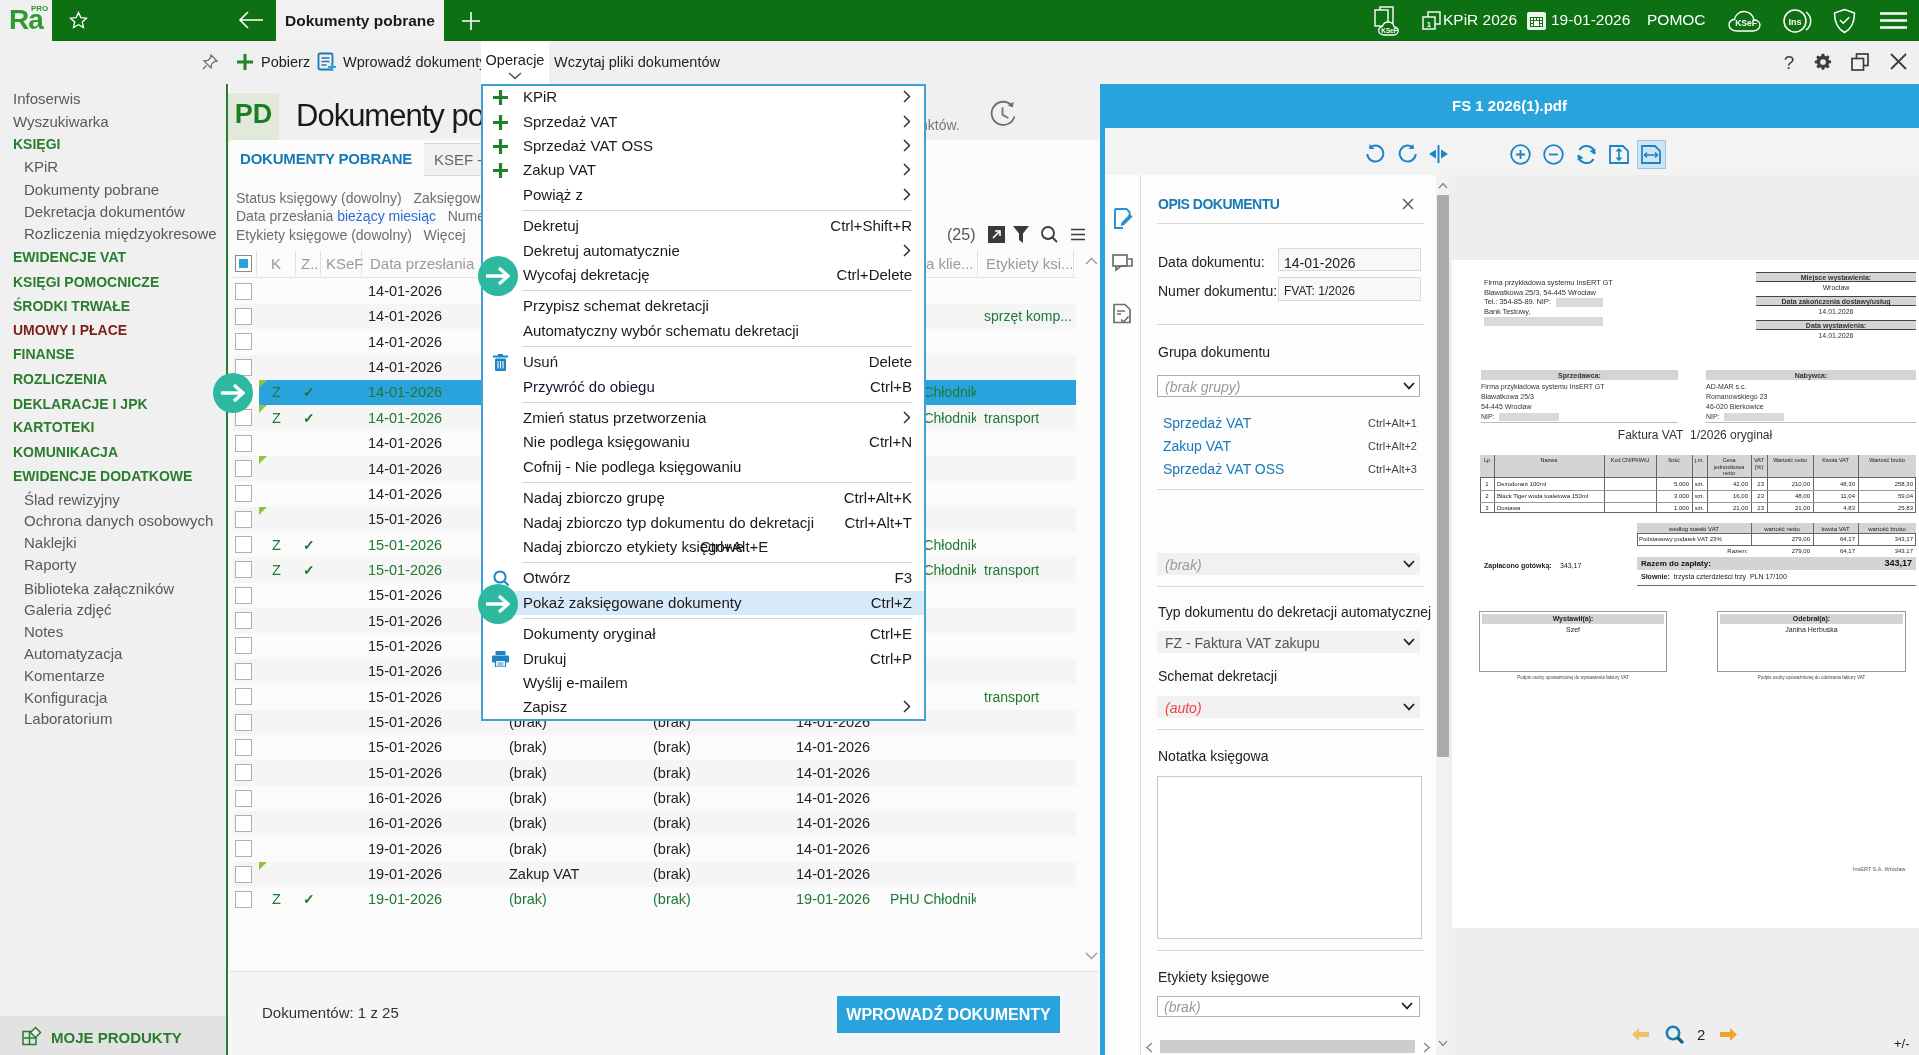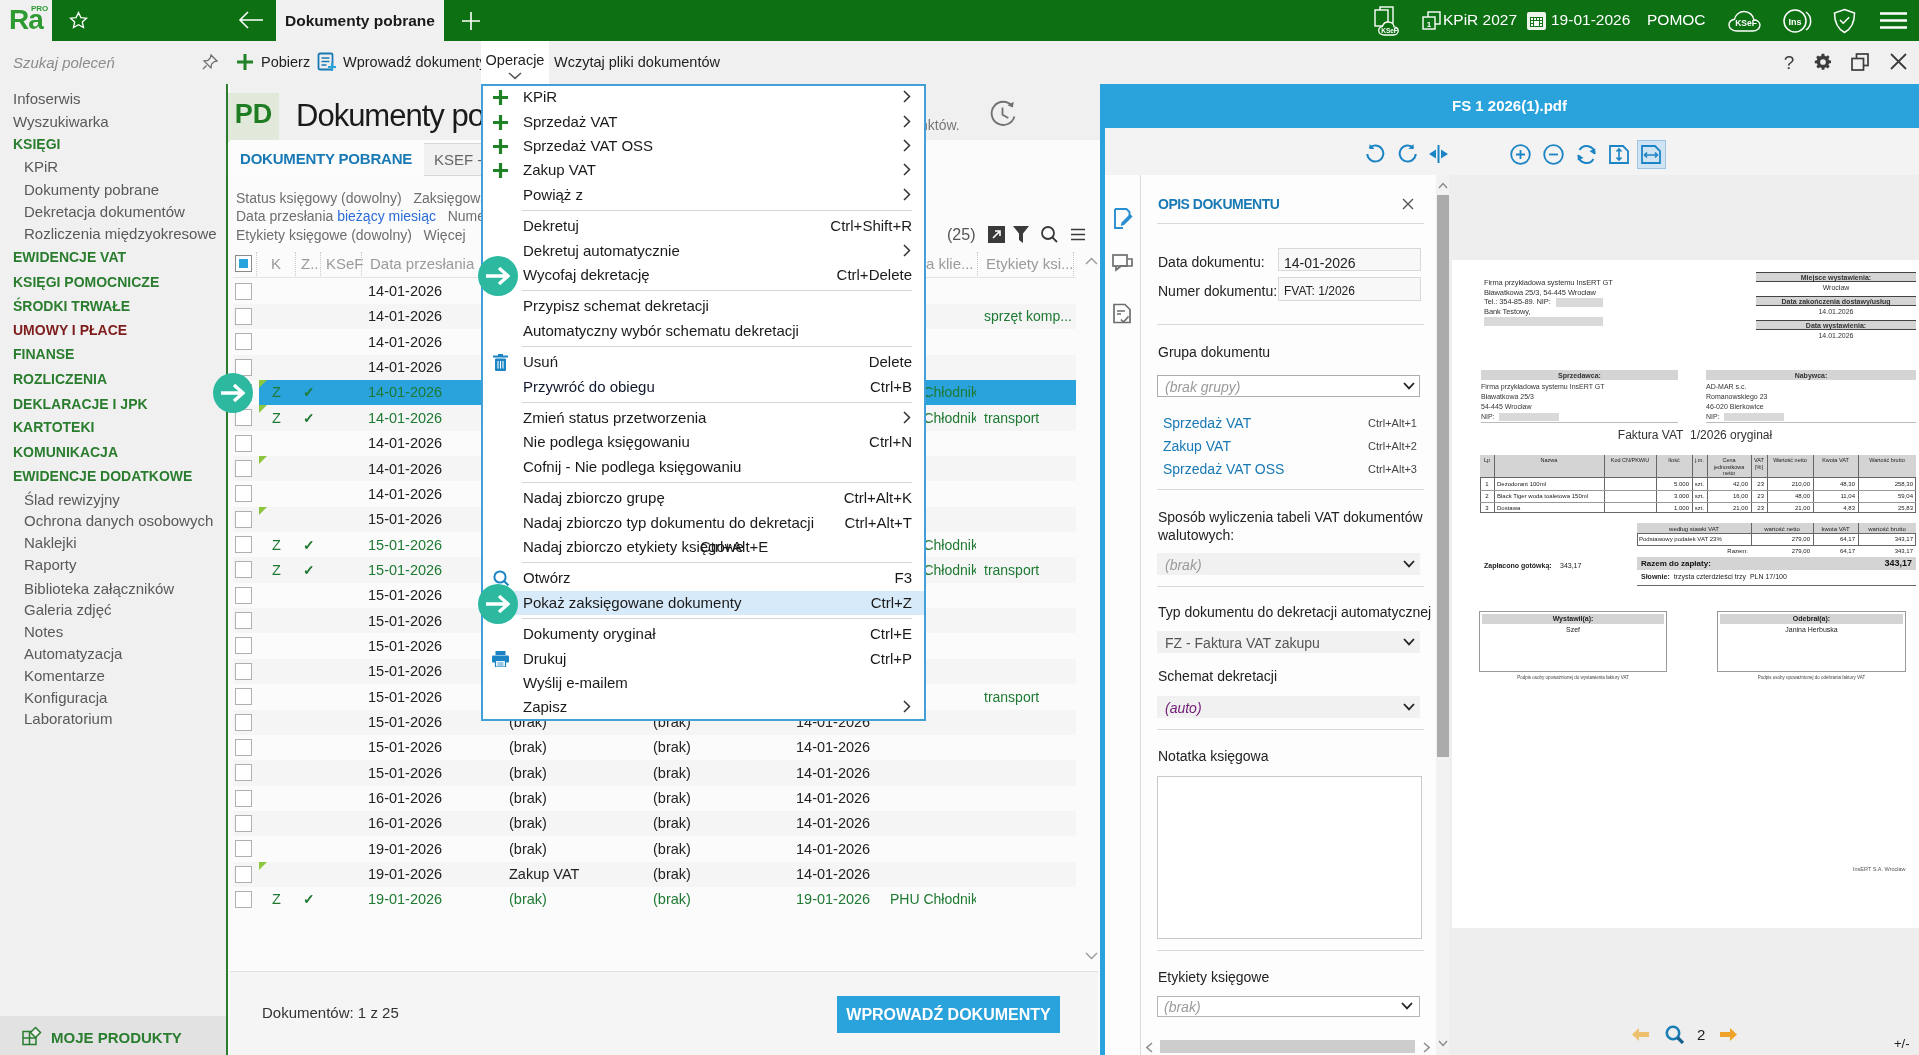--- a/index.html
+++ b/index.html
@@ -29,21 +29,21 @@
 <rect x="13" y="1" width="13" height="16" fill="none" stroke="#fff" stroke-width="1.4"></rect>
 <rect x="8" y="4" width="13" height="16" fill="#0d7013" stroke="#fff" stroke-width="1.4"></rect>
 <path d="M17.5 29c-3.2 0-5.8-1.9-5.8-4.4 0-2 1.6-3.7 3.8-4.2.6-2.5 2.9-4.4 5.7-4.4 3 0 5.6 2.1 5.9 4.8 2.1.2 4.1 1.8 4.1 4 0 2.3-2.1 4.2-4.7 4.2z" fill="#0d7013" stroke="#fff" stroke-width="1.3"></path>
 <text x="22.5" y="26.5" font-size="6.5" font-weight="bold" fill="#fff" text-anchor="middle">KSeF</text>
     </svg>
 <svg class="abs" style="left:1422px;top:11px" width="20" height="20" viewBox="0 0 20 20">
 <rect x="6" y="1" width="12" height="12" fill="none" stroke="#fff" stroke-width="1.4"></rect>
 <rect x="1" y="6" width="12" height="12" fill="#0e7314" stroke="#fff" stroke-width="1.4"></rect>
 <text x="7" y="16" font-size="8" font-weight="bold" fill="#fff" text-anchor="middle">1</text>
     </svg>
-<div class="abs" style="left:1443px;top:11px;font-size:15.5px;color:#fff">KPiR 2027</div>
+<div class="abs" style="left:1443px;top:11px;font-size:15.5px;color:#fff">KPiR 2026</div>
 <svg class="abs" style="left:1526px;top:10px" width="21" height="21" viewBox="0 0 21 21">
 <rect x="1" y="2" width="19" height="18" rx="2" fill="#fff" opacity="0.92"></rect>
 <rect x="4" y="7" width="13" height="10" fill="#0e7314"></rect>
 <g fill="#fff">
         <rect x="5" y="8" width="2" height="2"></rect>
         <rect x="8" y="8" width="2" height="2"></rect>
         <rect x="11" y="8" width="2" height="2"></rect>
         <rect x="14" y="8" width="2" height="2"></rect>
         <rect x="5" y="11" width="2" height="2"></rect>
         <rect x="8" y="11" width="5" height="5"></rect>
@@ -64,21 +64,20 @@
 <text x="13" y="16.5" font-size="9" font-weight="bold" fill="#fff" text-anchor="middle">Ins</text>
     </svg>
 <svg class="abs" style="left:1832px;top:8px" width="25" height="26" viewBox="0 0 25 26">
 <path d="M12.5 1.5l10 3.5c0 9-3.5 16-10 19.5C6 21 2.5 14 2.5 5z" fill="none" stroke="#fff" stroke-width="1.5"></path>
 <path d="M8 12l3.2 3.2 6-6" fill="none" stroke="#fff" stroke-width="1.5"></path>
     </svg>
 <svg class="abs" style="left:1880px;top:12px" width="27" height="17" viewBox="0 0 27 17">
       <path d="M0 1.5h27M0 8.5h27M0 15.5h27" stroke="#fff" stroke-width="2.4"></path>
     </svg>
 <div class="abs" style="left:0;top:41px;width:1919px;height:43px;background:#f0f0f0"></div>
-<div class="abs" style="left:13px;top:41px;width:200px;height:43px;line-height:43px;font-size:15px;font-style:italic;color:#8c8c8c">Szukaj poleceń</div>
 <svg class="abs" style="left:202px;top:54px" width="16" height="16" viewBox="0 0 16 16">
 <path d="M9 1l6 6-2.6.6L9.6 10 9 14 2 7l4-0.6 2.4-2.8z" fill="none" stroke="#6e6e6e" stroke-width="1.3"></path>
       <path d="M4.5 11.5L1 15" stroke="#6e6e6e" stroke-width="1.3"></path>
     </svg>
 <svg class="abs" style="left:236px;top:53px" width="18" height="18" viewBox="0 0 18 18">
       <path d="M9 1v16M1 9h16" stroke="#208226" stroke-width="3"></path>
     </svg>
 <div class="abs" style="left:261px;top:41px;height:43px;line-height:43px;font-size:14.5px;color:#222">Pobierz</div>
 <svg class="abs" style="left:317px;top:52px" width="20" height="20" viewBox="0 0 20 20">
 <rect x="1.5" y="1.5" width="14" height="16" rx="1.5" fill="none" stroke="#1879b5" stroke-width="1.8"></rect>
@@ -379,36 +378,35 @@
 <svg class="abs" style="left:1403px;top:382px" width="12" height="8" viewBox="0 0 12 8">
       <path d="M1 1l5 5.4L11 1" fill="none" stroke="#222" stroke-width="1.8"></path>
     </svg>
 <div class="abs" style="left:1163px;top:415px;font-size:14px;color:#1879b5">Sprzedaż VAT</div>
 <div class="abs" style="left:1300px;top:417px;width:117px;text-align:right;font-size:11px;color:#444">Ctrl+Alt+1</div>
 <div class="abs" style="left:1163px;top:438px;font-size:14px;color:#1879b5">Zakup VAT</div>
 <div class="abs" style="left:1300px;top:440px;width:117px;text-align:right;font-size:11px;color:#444">Ctrl+Alt+2</div>
 <div class="abs" style="left:1163px;top:461px;font-size:14px;color:#1879b5">Sprzedaż VAT OSS</div>
 <div class="abs" style="left:1300px;top:463px;width:117px;text-align:right;font-size:11px;color:#444">Ctrl+Alt+3</div>
 <div class="abs" style="left:1157px;top:489px;width:267px;height:1px;background:#d8d8d8"></div>
-<div class="abs" style="left:1158px;top:508px;font-size:14px;color:#222;line-height:18px">Sposób wyliczenia tabeli VAT dokumentów<br>walutowych:</div>
 <div class="abs" style="left:1157px;top:553px;width:263px;height:22px;background:#f1f1f1"></div>
 <div class="abs" style="left:1165px;top:557px;font-size:14px;font-style:italic;color:#9a9a9a">(brak)</div>
 <svg class="abs" style="left:1403px;top:560px" width="12" height="8" viewBox="0 0 12 8">
       <path d="M1 1l5 5.4L11 1" fill="none" stroke="#222" stroke-width="1.8"></path>
     </svg>
 <div class="abs" style="left:1157px;top:586px;width:267px;height:1px;background:#d8d8d8"></div>
 <div class="abs" style="left:1158px;top:604px;font-size:14px;color:#222">Typ dokumentu do dekretacji automatycznej</div>
 <div class="abs" style="left:1157px;top:631px;width:263px;height:22px;background:#f1f1f1"></div>
 <div class="abs" style="left:1165px;top:635px;font-size:14px;color:#555">FZ - Faktura VAT zakupu</div>
 <svg class="abs" style="left:1403px;top:638px" width="12" height="8" viewBox="0 0 12 8">
       <path d="M1 1l5 5.4L11 1" fill="none" stroke="#222" stroke-width="1.8"></path>
     </svg>
 <div class="abs" style="left:1158px;top:668px;font-size:14px;color:#222">Schemat dekretacji</div>
 <div class="abs" style="left:1157px;top:696px;width:263px;height:22px;background:#f1f1f1"></div>
-<div class="abs" style="left:1165px;top:700px;font-size:14px;font-style:italic;color:#701a75">(auto)</div>
+<div class="abs" style="left:1165px;top:700px;font-size:14px;font-style:italic;color:#ef4444">(auto)</div>
 <svg class="abs" style="left:1403px;top:703px" width="12" height="8" viewBox="0 0 12 8">
       <path d="M1 1l5 5.4L11 1" fill="none" stroke="#222" stroke-width="1.8"></path>
     </svg>
 <div class="abs" style="left:1157px;top:729px;width:267px;height:1px;background:#d8d8d8"></div>
 <div class="abs" style="left:1158px;top:748px;font-size:14px;color:#222">Notatka księgowa</div>
 <div class="abs" style="left:1157px;top:776px;width:265px;height:163px;background:#fff;border:1px solid #c9c9c9"></div>
 <div class="abs" style="left:1157px;top:950px;width:267px;height:1px;background:#d8d8d8"></div>
 <div class="abs" style="left:1158px;top:969px;font-size:14px;color:#222">Etykiety księgowe</div>
 <div class="abs" style="left:1157px;top:996px;width:263px;height:21px;background:#fff;border:1px solid #b5b5b5"></div>
 <svg class="abs" style="left:1401px;top:1002px" width="12" height="8" viewBox="0 0 12 8">

